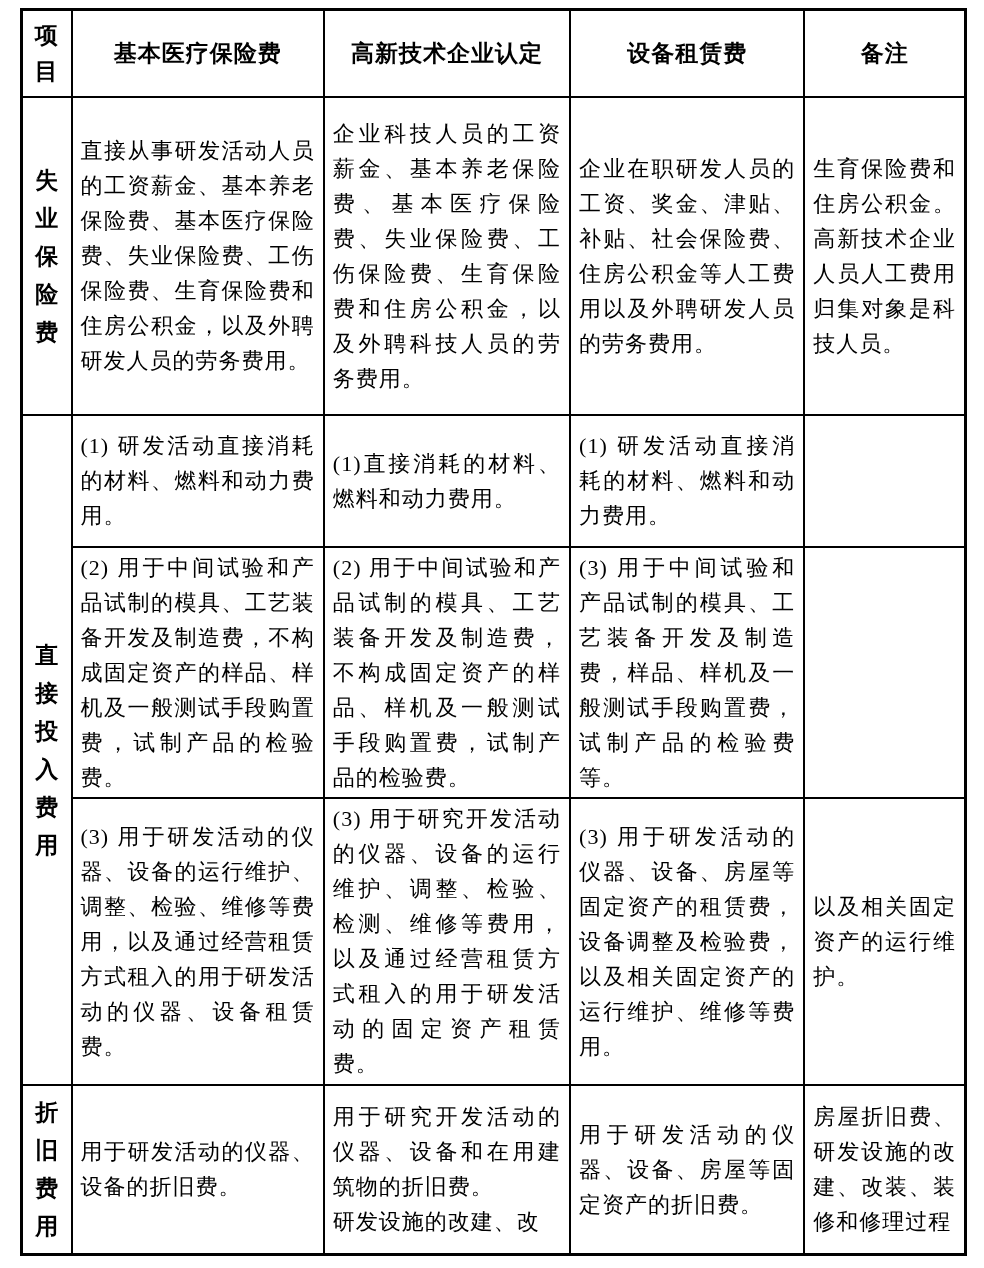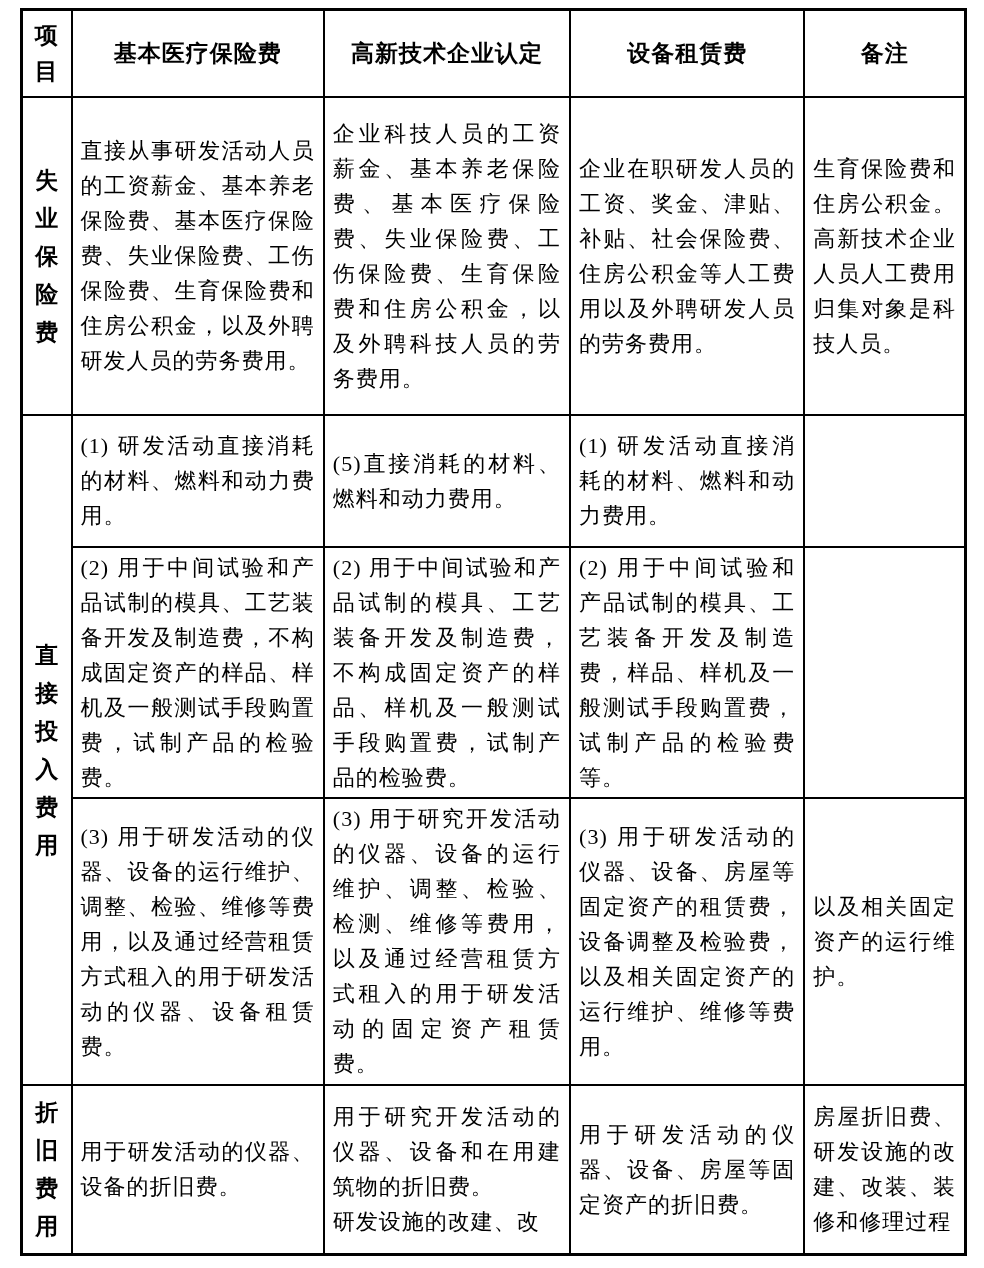--- a/index.html
+++ b/index.html
@@ -106,28 +106,28 @@
         <td class="body">直接从事研发活动人员的工资薪金、基本养老保险费、基本医疗保险费、失业保险费、工伤保险费、生育保险费和住房公积金，以及外聘研发人员的劳务费用。</td>
         <td class="body">企业科技人员的工资薪金、基本养老保险费、基本医疗保险费、失业保险费、工伤保险费、生育保险费和住房公积金，以及外聘科技人员的劳务费用。</td>
         <td class="body">企业在职研发人员的工资、奖金、津贴、补贴、社会保险费、住房公积金等人工费用以及外聘研发人员的劳务费用。</td>
         <td class="body">生育保险费和住房公积金。高新技术企业人员人工费用归集对象是科技人员。</td>
       </tr>
       <tr class="h-r2a">
         <td class="cat" rowspan="3">
           <div class="vtext">直接投入费用</div>
         </td>
         <td class="body">(1) 研发活动直接消耗的材料、燃料和动力费用。</td>
-        <td class="body">(5)直接消耗的材料、燃料和动力费用。</td>
+        <td class="body">(1)直接消耗的材料、燃料和动力费用。</td>
         <td class="body">(1) 研发活动直接消耗的材料、燃料和动力费用。</td>
         <td class="body"></td>
       </tr>
       <tr class="h-r2b">
         <td class="body">(2) 用于中间试验和产品试制的模具、工艺装备开发及制造费，不构成固定资产的样品、样机及一般测试手段购置费，试制产品的检验费。</td>
         <td class="body">(2) 用于中间试验和产品试制的模具、工艺装备开发及制造费，不构成固定资产的样品、样机及一般测试手段购置费，试制产品的检验费。</td>
-        <td class="body">(2) 用于中间试验和产品试制的模具、工艺装备开发及制造费，样品、样机及一般测试手段购置费，试制产品的检验费等。</td>
+        <td class="body">(3) 用于中间试验和产品试制的模具、工艺装备开发及制造费，样品、样机及一般测试手段购置费，试制产品的检验费等。</td>
         <td class="body"></td>
       </tr>
       <tr class="h-r2c">
         <td class="body">(3) 用于研发活动的仪器、设备的运行维护、调整、检验、维修等费用，以及通过经营租赁方式租入的用于研发活动的仪器、设备租赁费。</td>
         <td class="body">(3) 用于研究开发活动的仪器、设备的运行维护、调整、检验、检测、维修等费用，以及通过经营租赁方式租入的用于研发活动的固定资产租赁费。</td>
         <td class="body">(3) 用于研发活动的仪器、设备、房屋等固定资产的租赁费，设备调整及检验费，以及相关固定资产的运行维护、维修等费用。</td>
         <td class="body">以及相关固定资产的运行维护。</td>
       </tr>
       <tr class="h-r3">
         <td class="cat">

